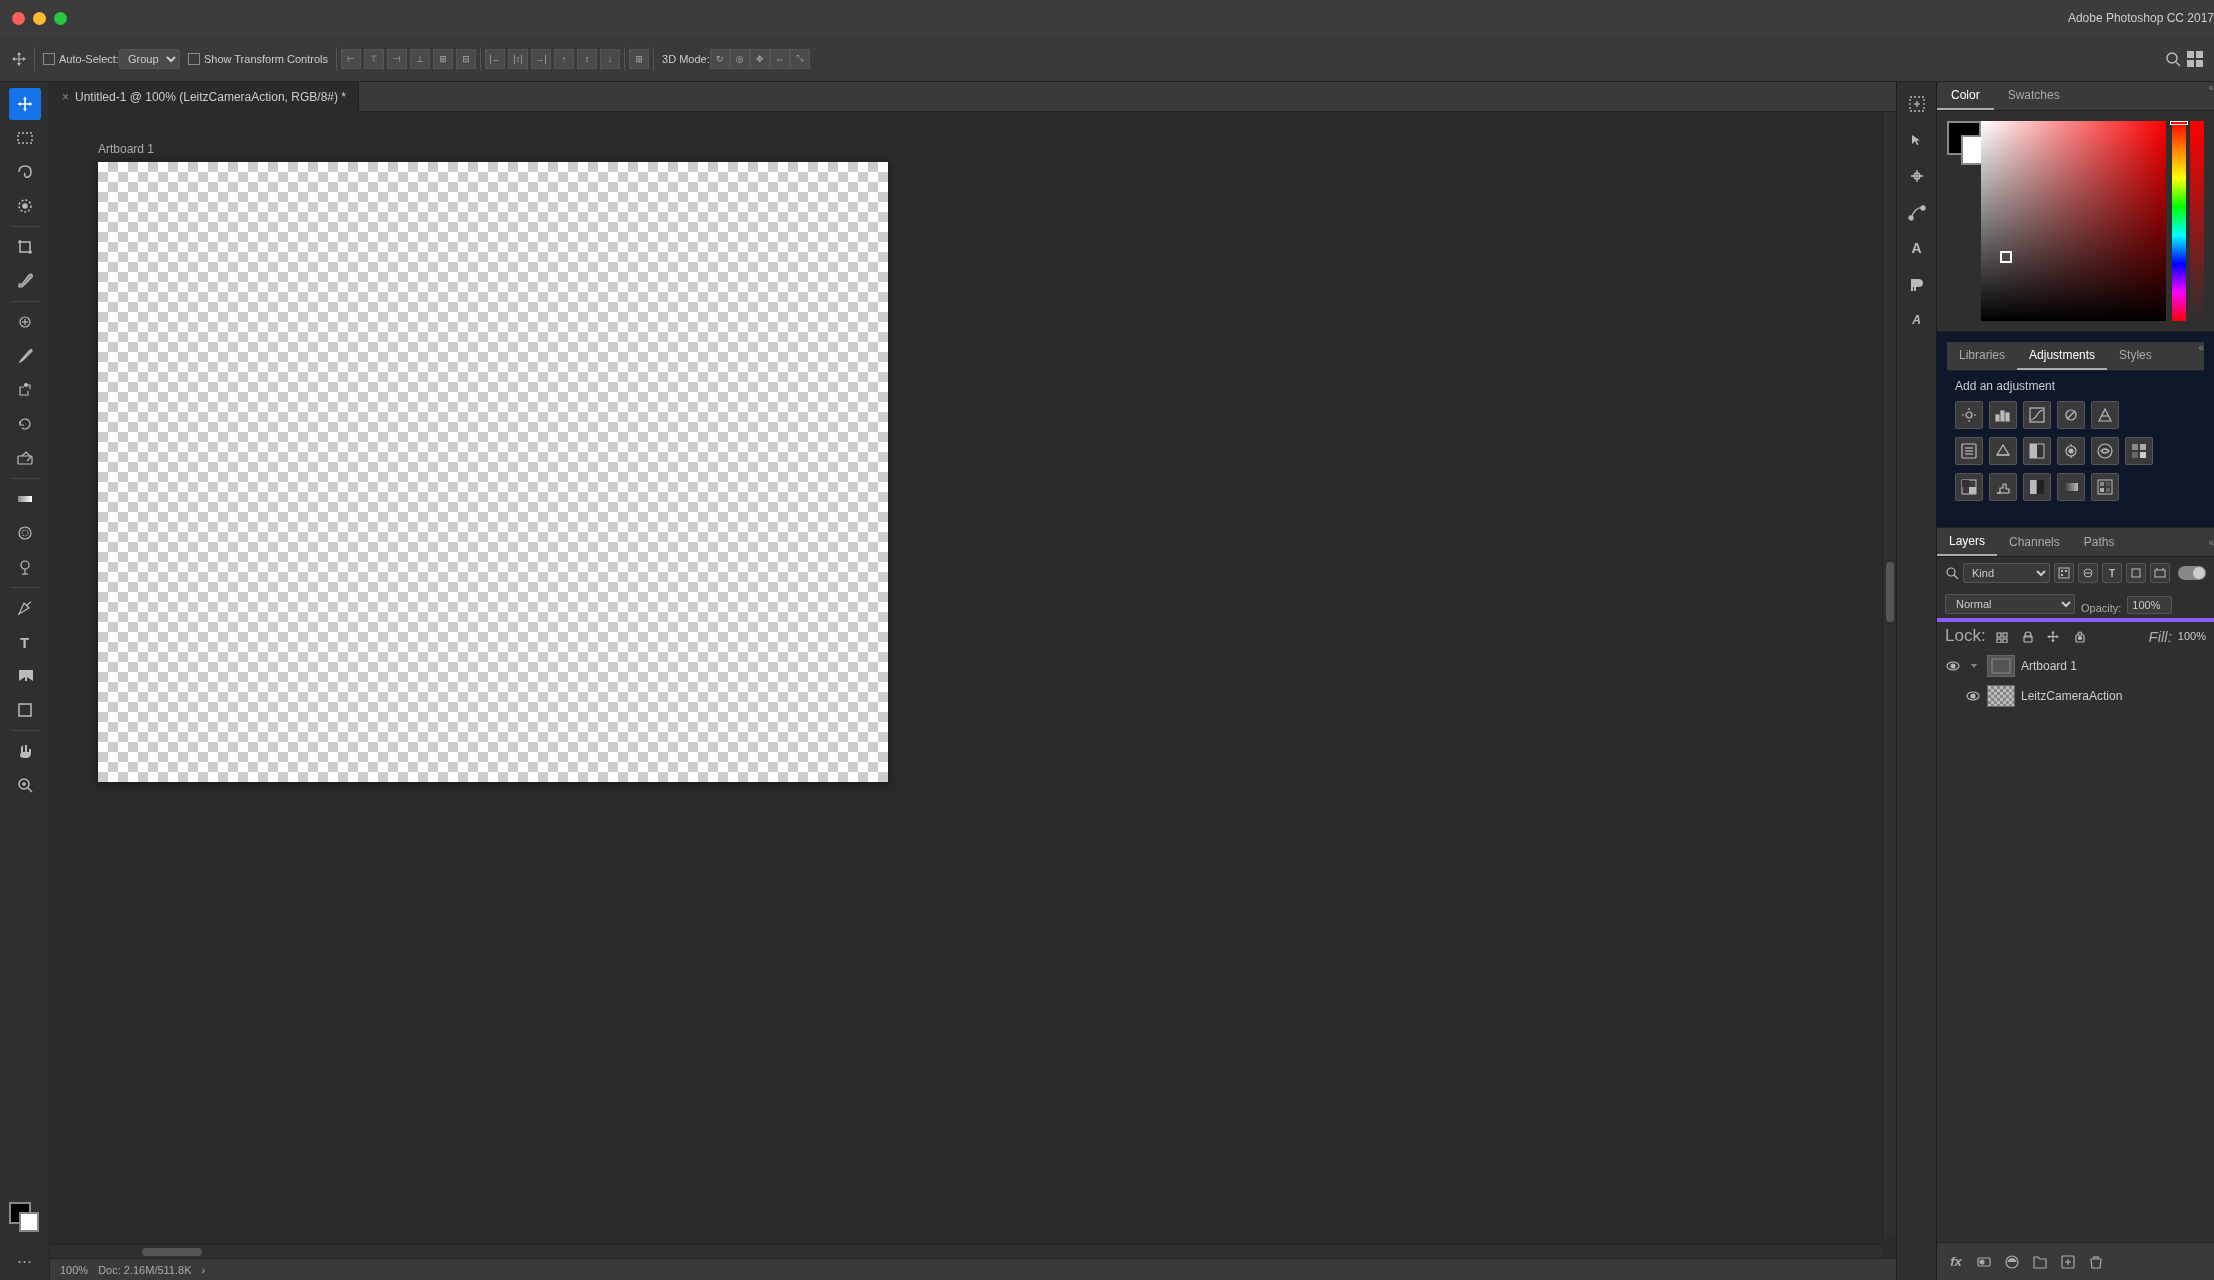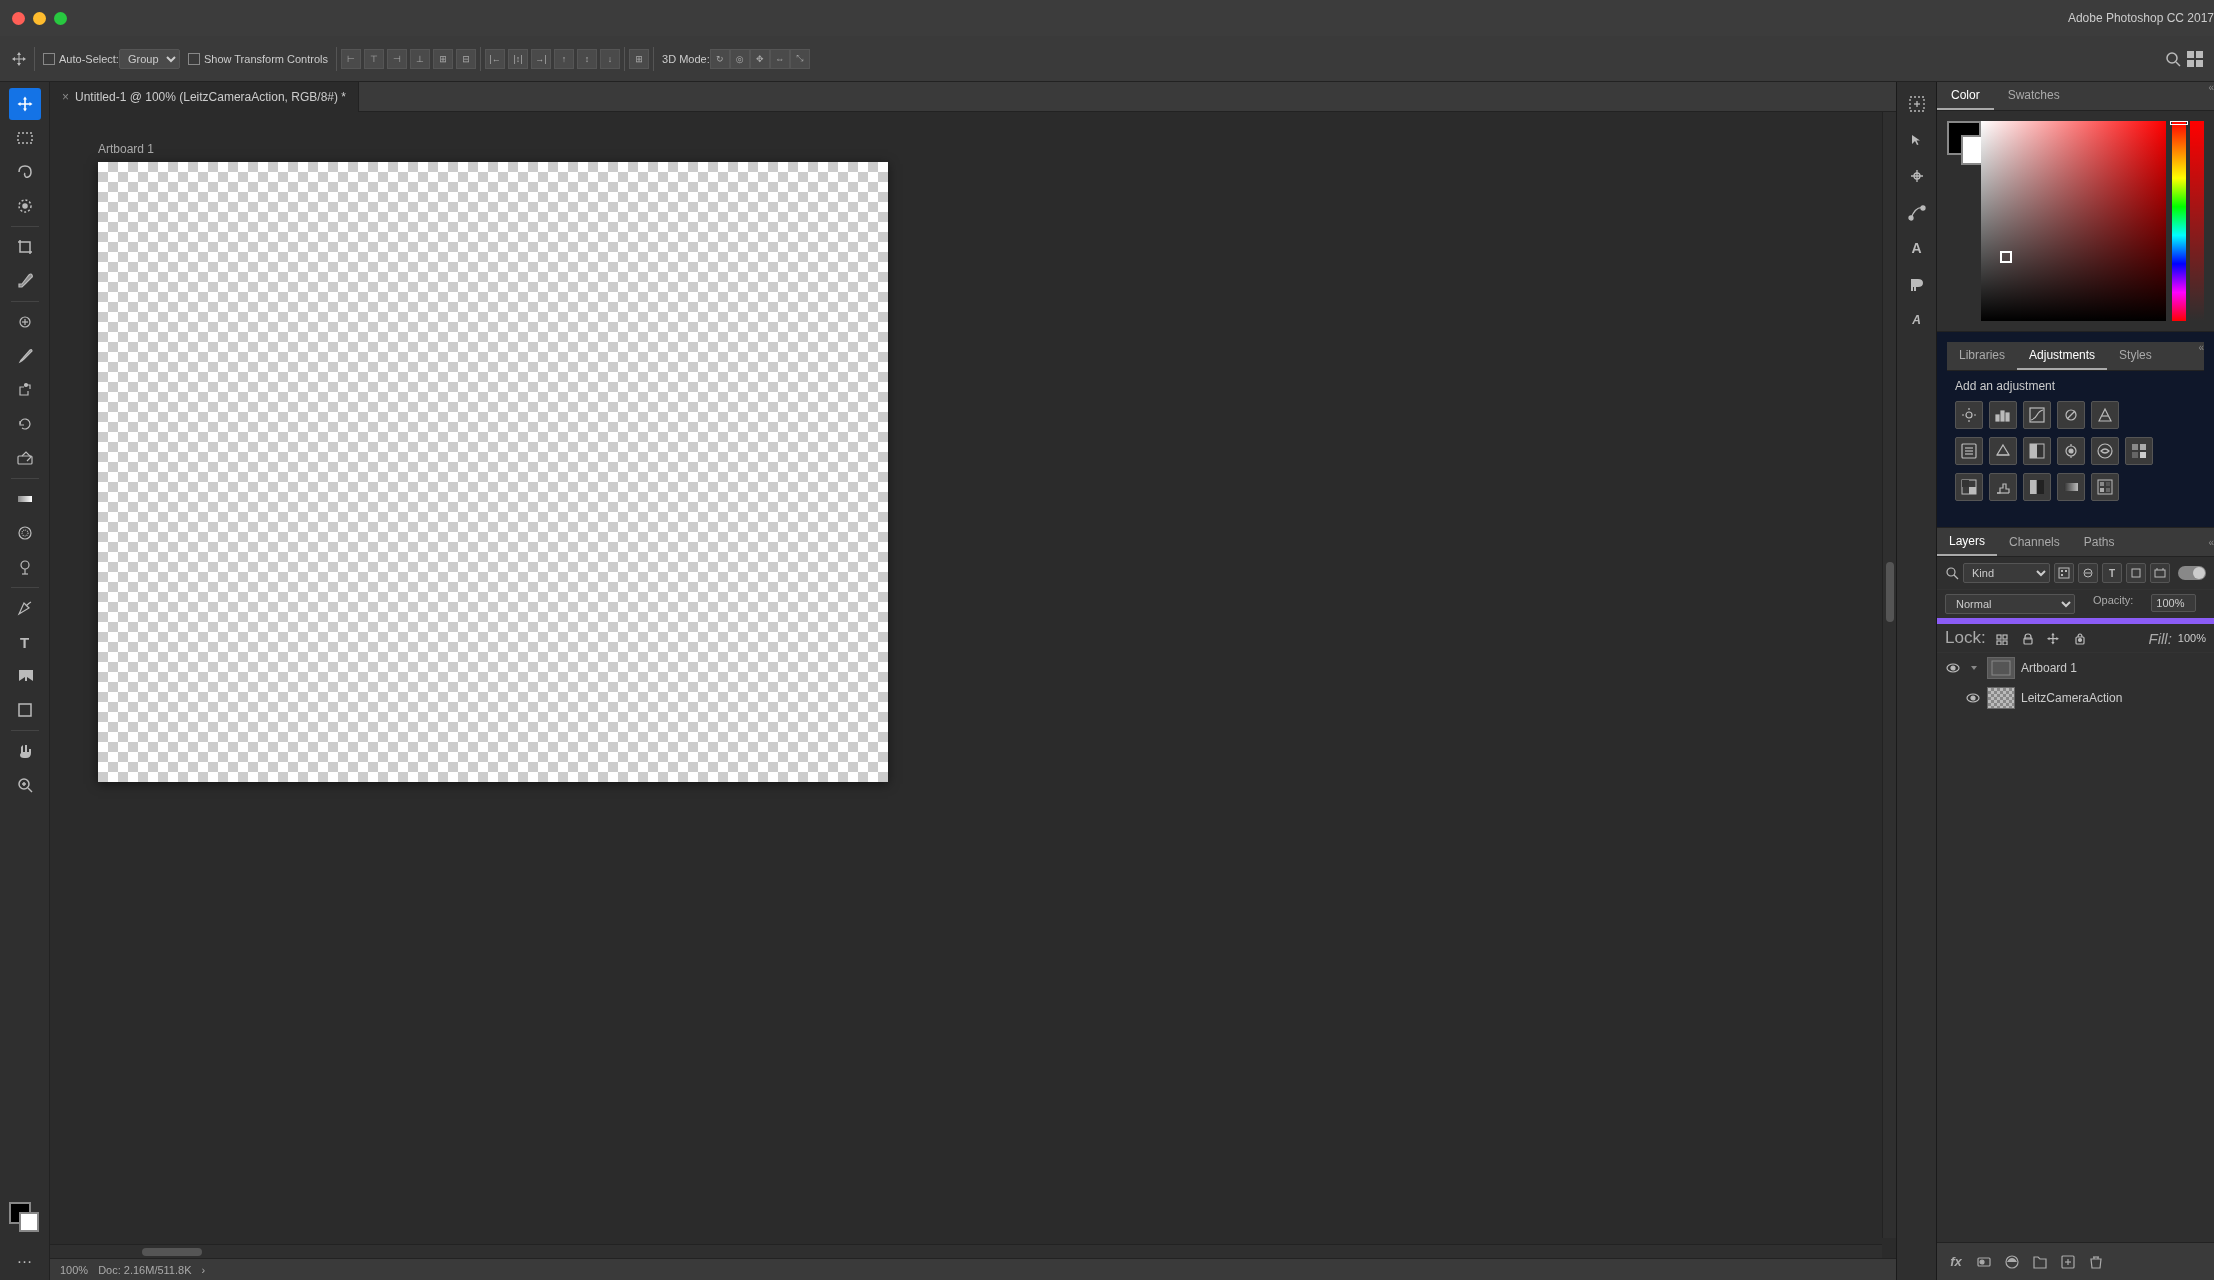--- a/index.html
+++ b/index.html
@@ -346,24 +346,24 @@
       align-items: center;
       justify-content: center;
       font-size: 11px;
       color: #bbb;
       border-radius: 2px;
       cursor: pointer;
     }
 
     .layers-blend-row {
       display: flex;
-      align-items: flex-start;
+      align-items: flex-end;
       padding: 4px 8px;
-      gap: 18px;
-      border-bottom: 6px solid #8b5cf6;
+      gap: 6px;
+      border-bottom: 4px solid #8b5cf6;
     }
     .blend-select {
       background: #3a3a3a;
       border: 1px solid #555;
       color: #ccc;
       padding: 2px 6px;
       font-size: 11px;
       border-radius: 2px;
       width: 130px;
     }

